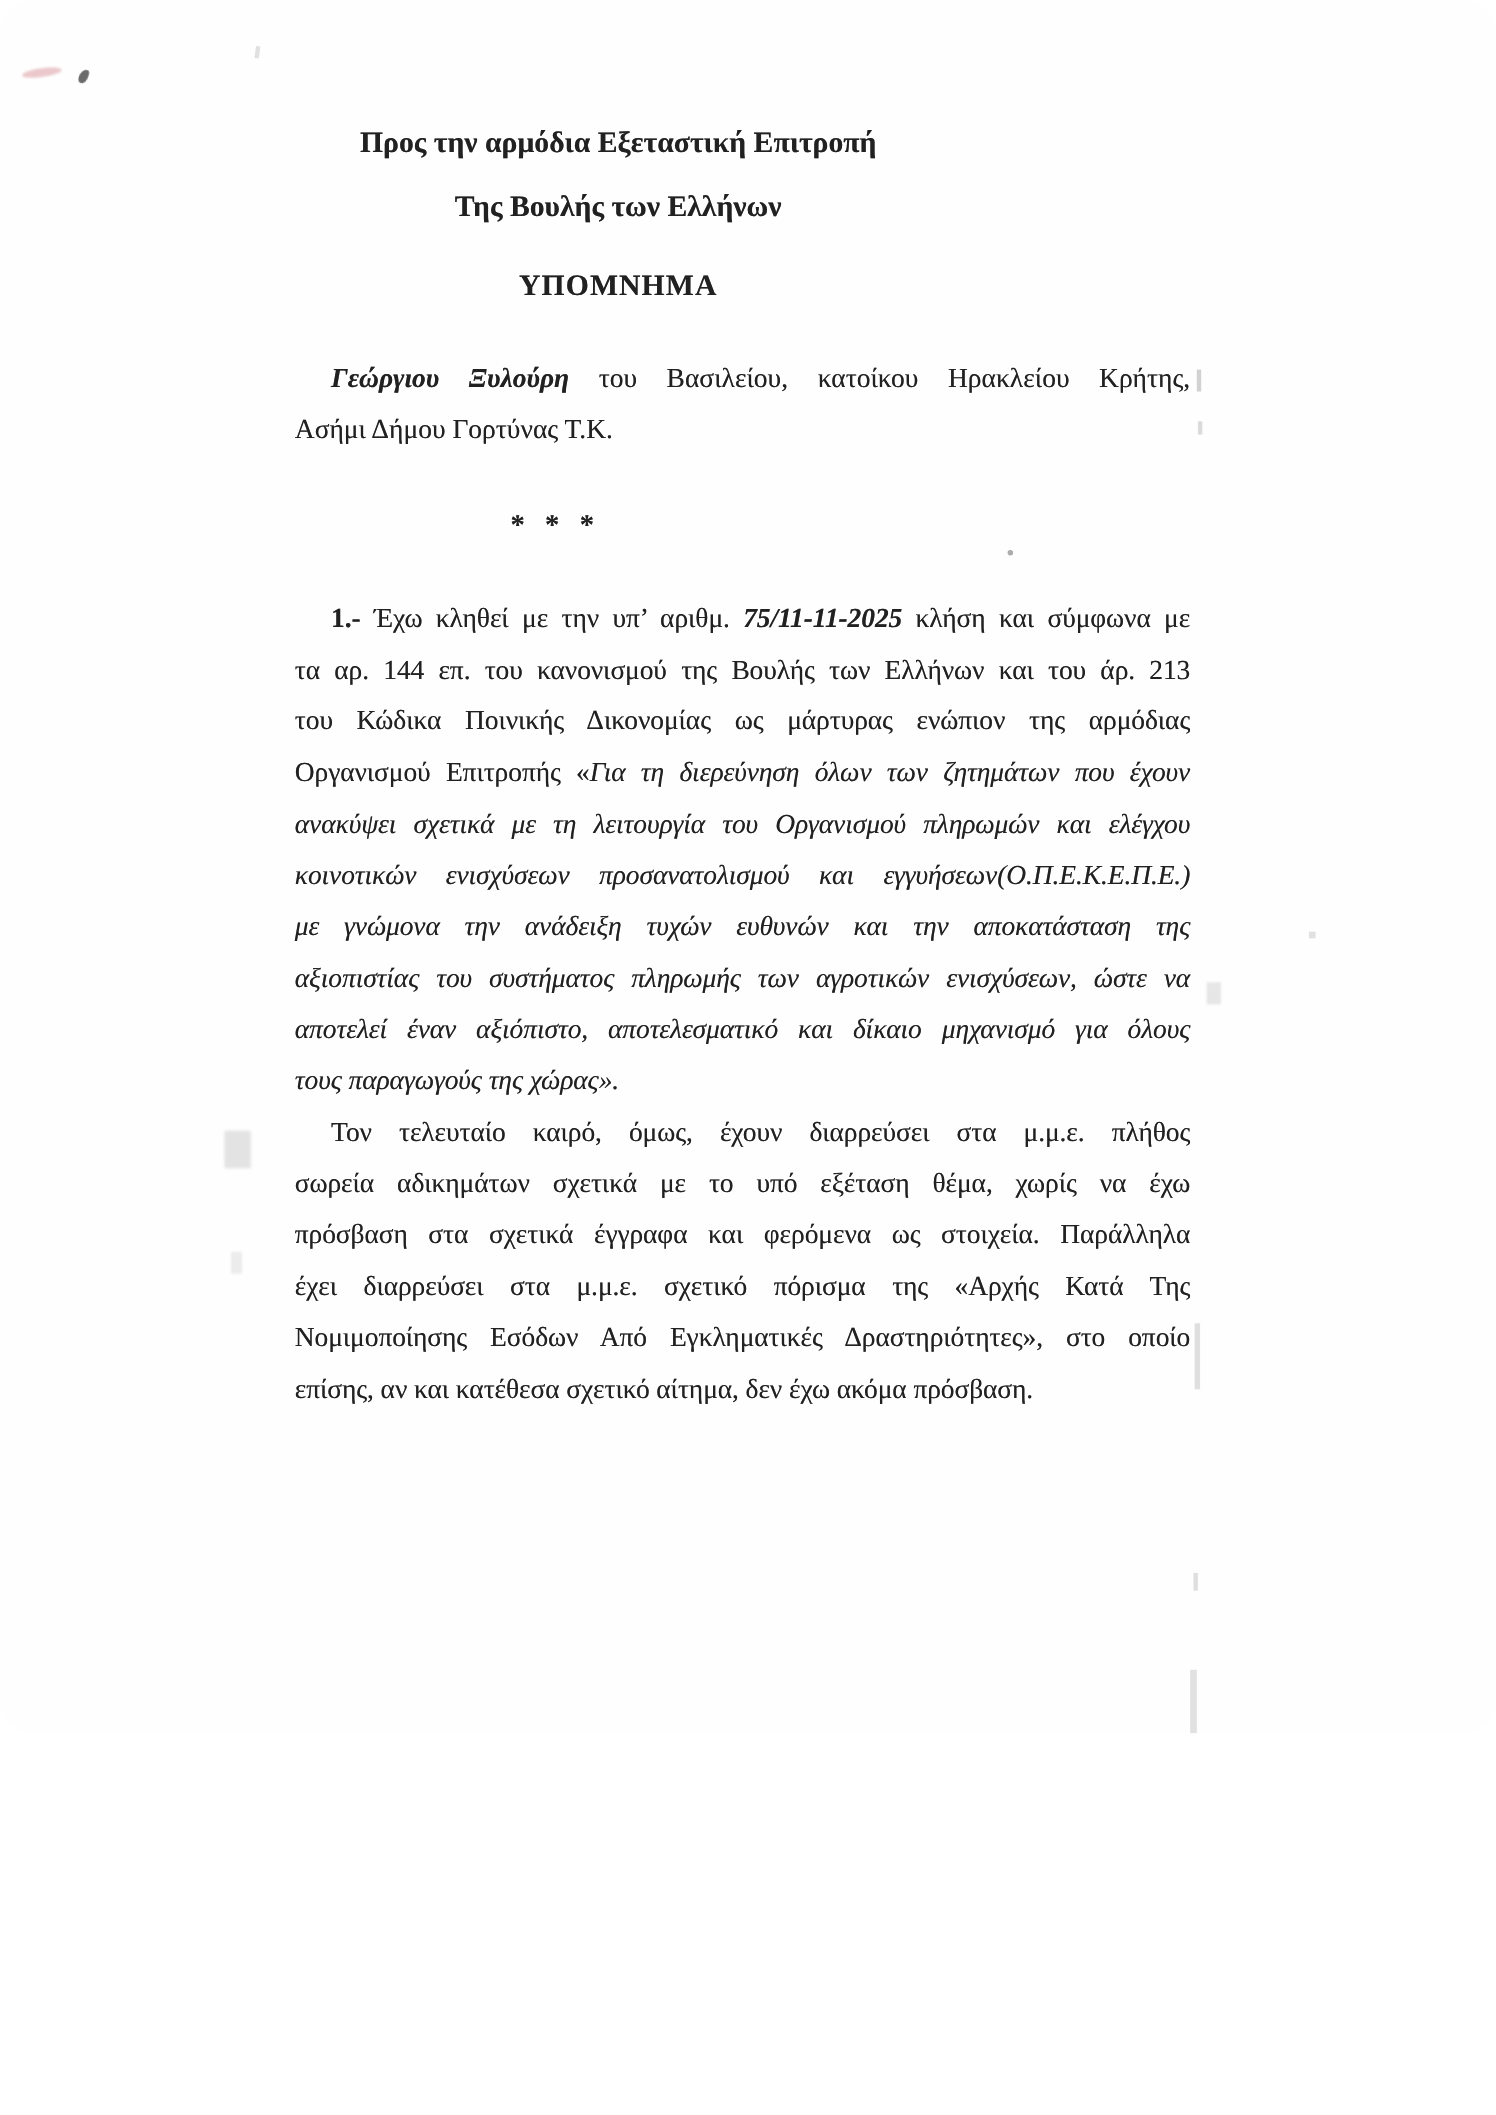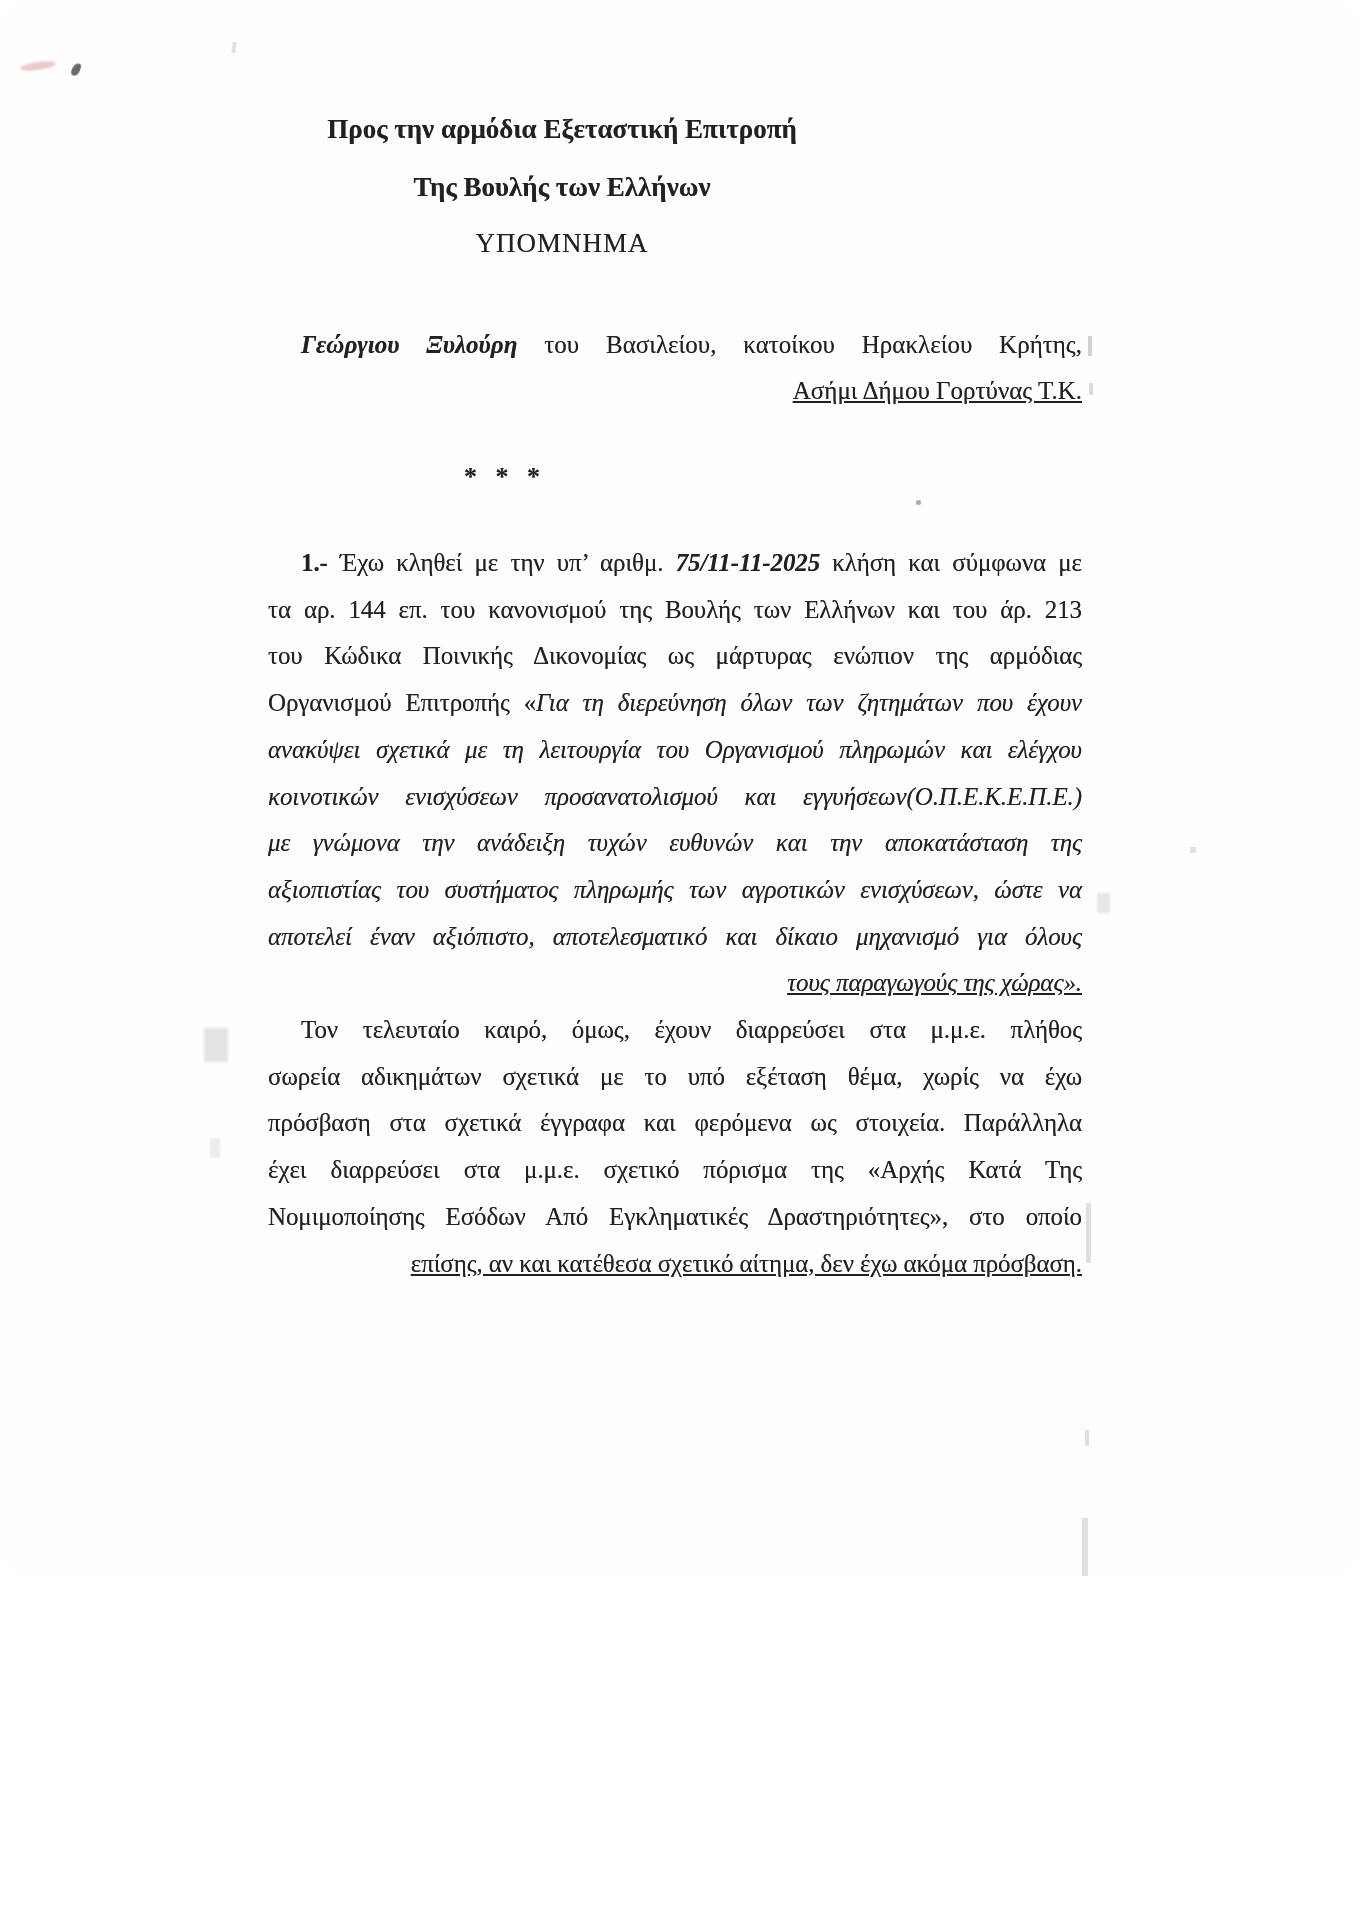--- a/index.html
+++ b/index.html
@@ -12,38 +12,38 @@
     color:#212121;
     border-radius:31px;
   }
   .scan-text{ text-shadow:0 0 .4px rgba(30,30,30,.55); }
 
   .heading-block{
     position:absolute; left:225px; top:100px; width:674px;
     text-align:center; font-weight:bold; font-size:27px; line-height:58px;
   }
   .doc-title{
-    position:absolute; left:225px; top:228px; width:674px;
-    text-align:center; font-weight:normal; font-size:27px; letter-spacing:1px;
+    position:absolute; left:225px; top:244px; width:674px;
+    text-align:center; font-weight:bold; font-size:27px; letter-spacing:1px;
   }
   .intro-block{
     position:absolute; left:225px; top:322px; width:857px;
     font-size:25px; line-height:46px;
   }
   .separator{
     position:absolute; left:225px; top:462px; width:560px;
     text-align:center; font-size:26px; font-weight:bold; letter-spacing:6px;
   }
   .body-block{
     position:absolute; left:225px; top:540px; width:857px;
     font-size:25px; line-height:46.7px; letter-spacing:-0.1px;
   }
   .paragraph{ margin:0; }
   .line{ text-align:justify; text-align-last:justify;margin-left:43px; }
-  .line.last{ text-align:right; text-align-last:auto;text-decoration:underline; }
+  .line.last{ text-align:left; text-align-last:auto; }
   .line.indent{ text-indent:33px; }
   .seg.b{ font-weight:bold; }
   .seg.i{ font-style:italic; }
   .seg.bi{ font-weight:bold; font-style:italic; }
 
   .artifact{ position:absolute; pointer-events:none; }
 </style>
 </head>
 <body>
 

